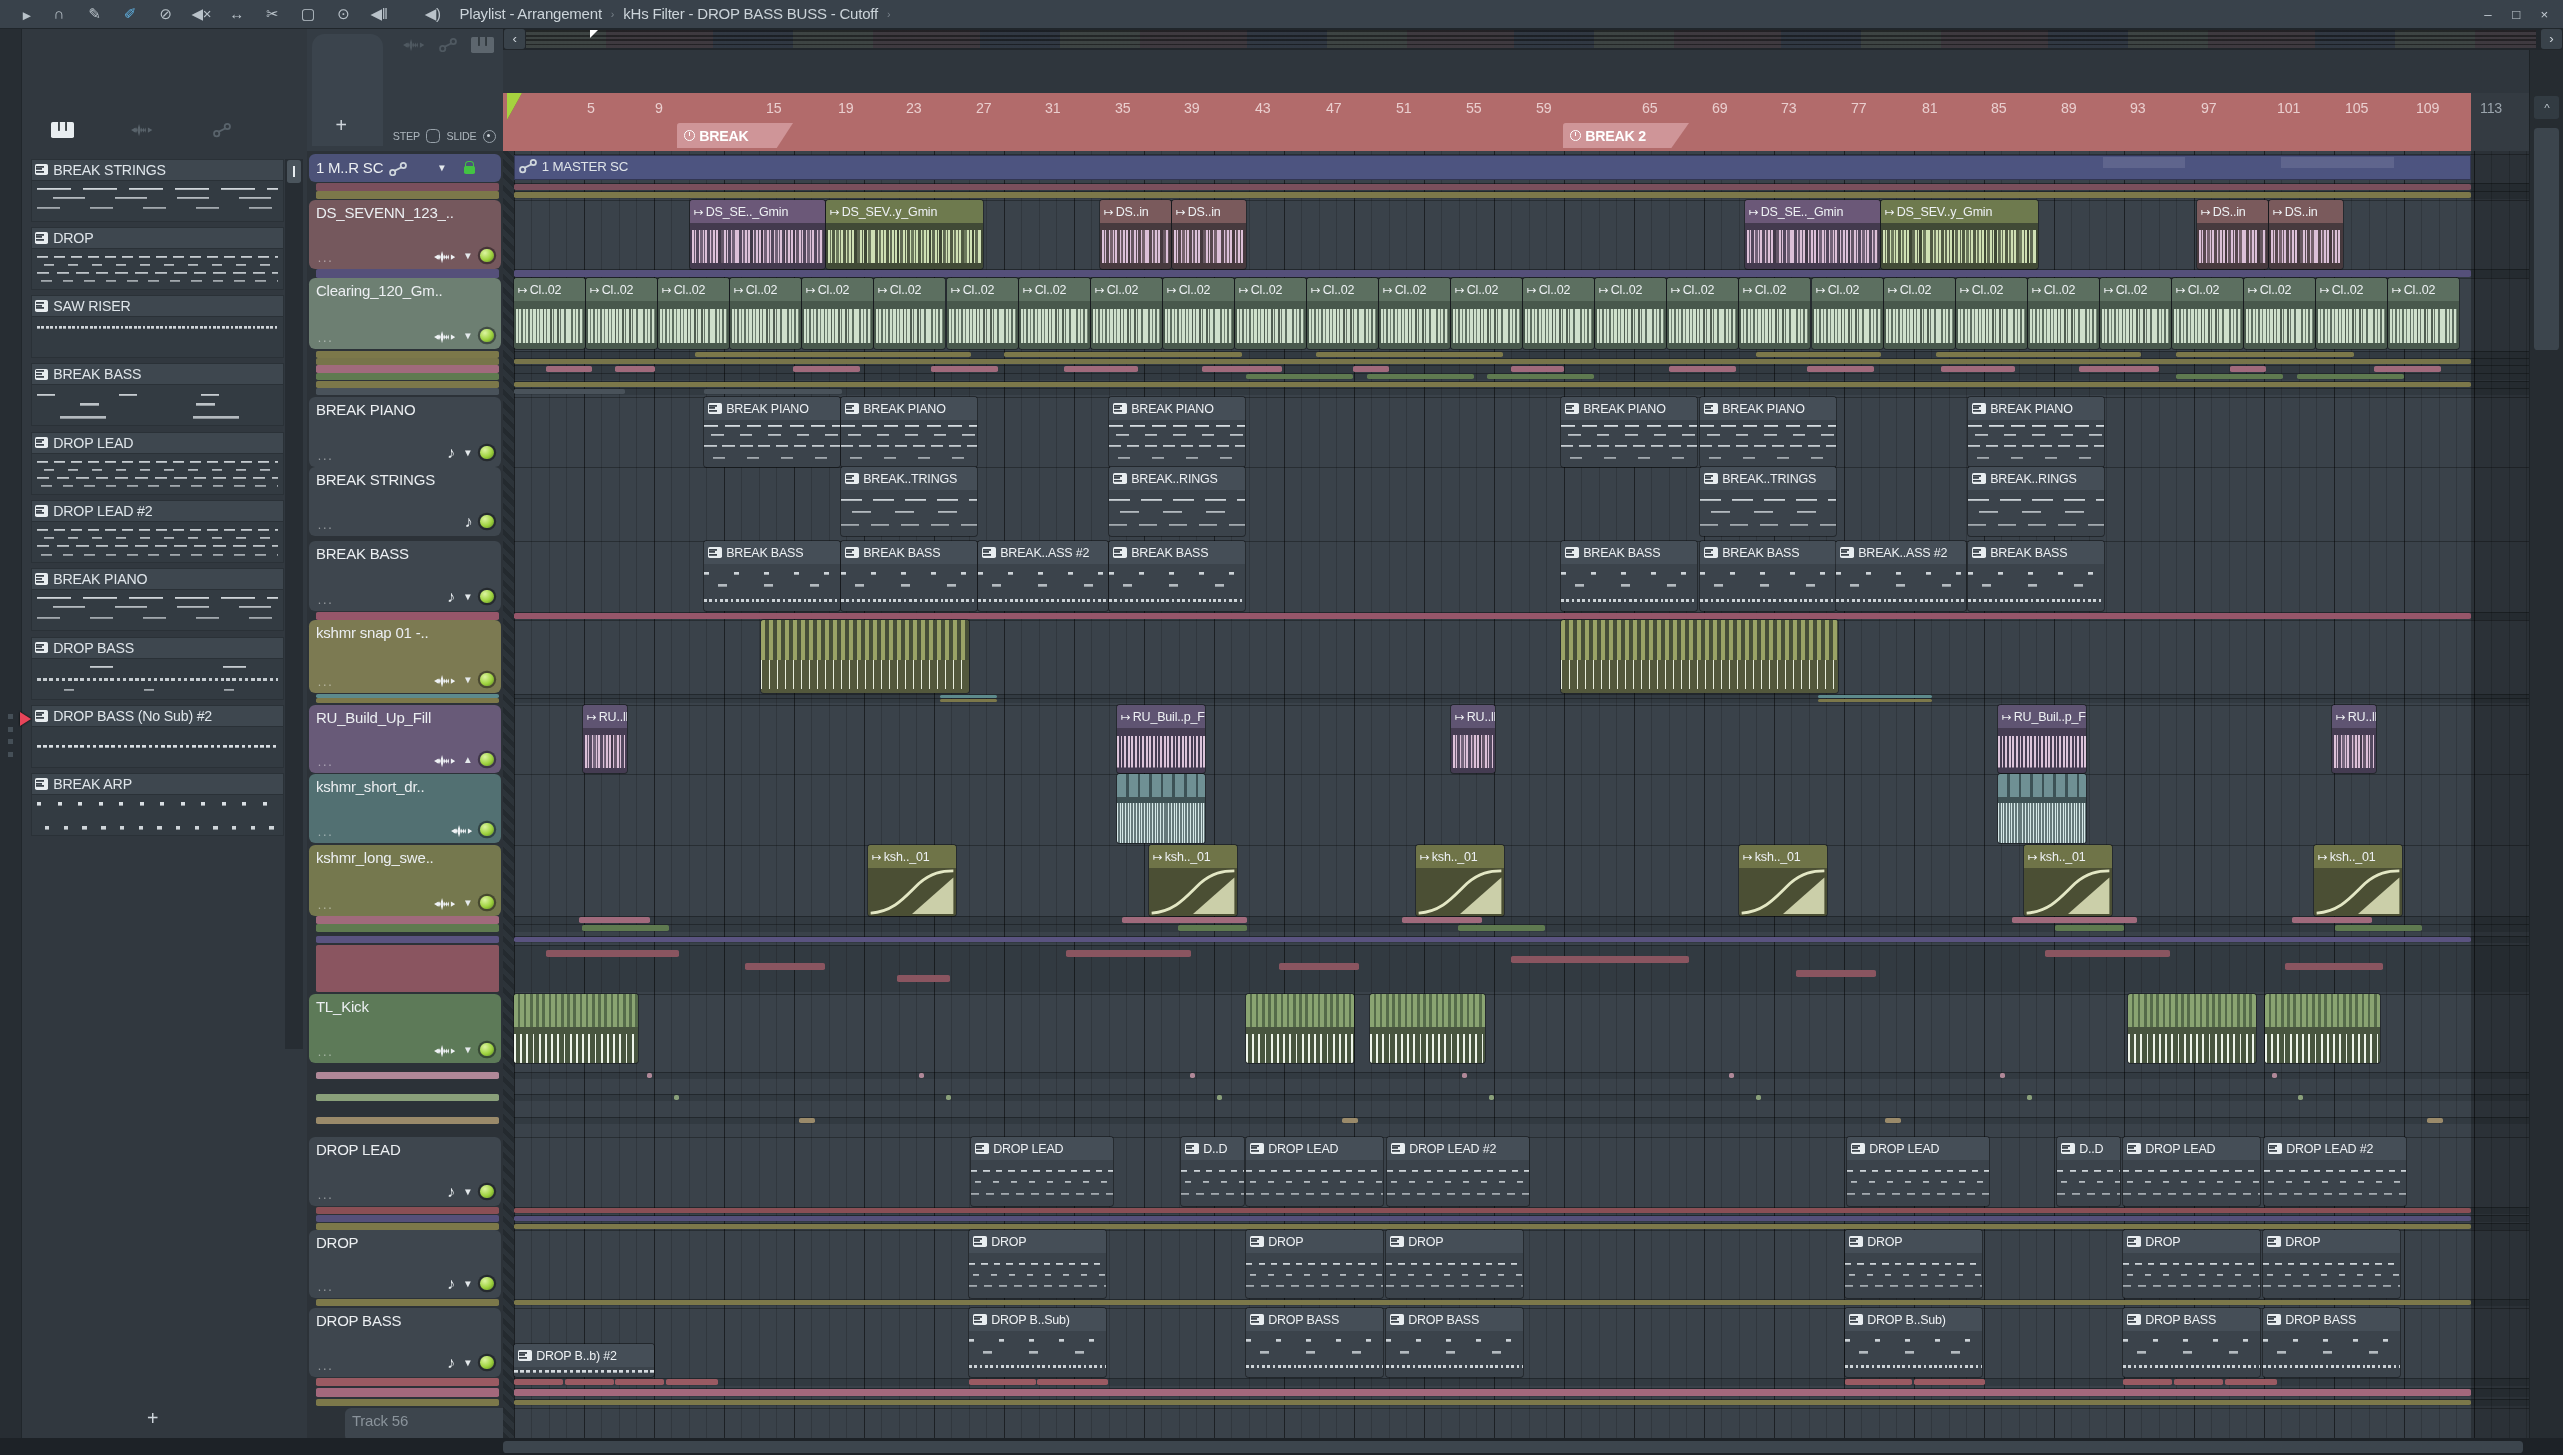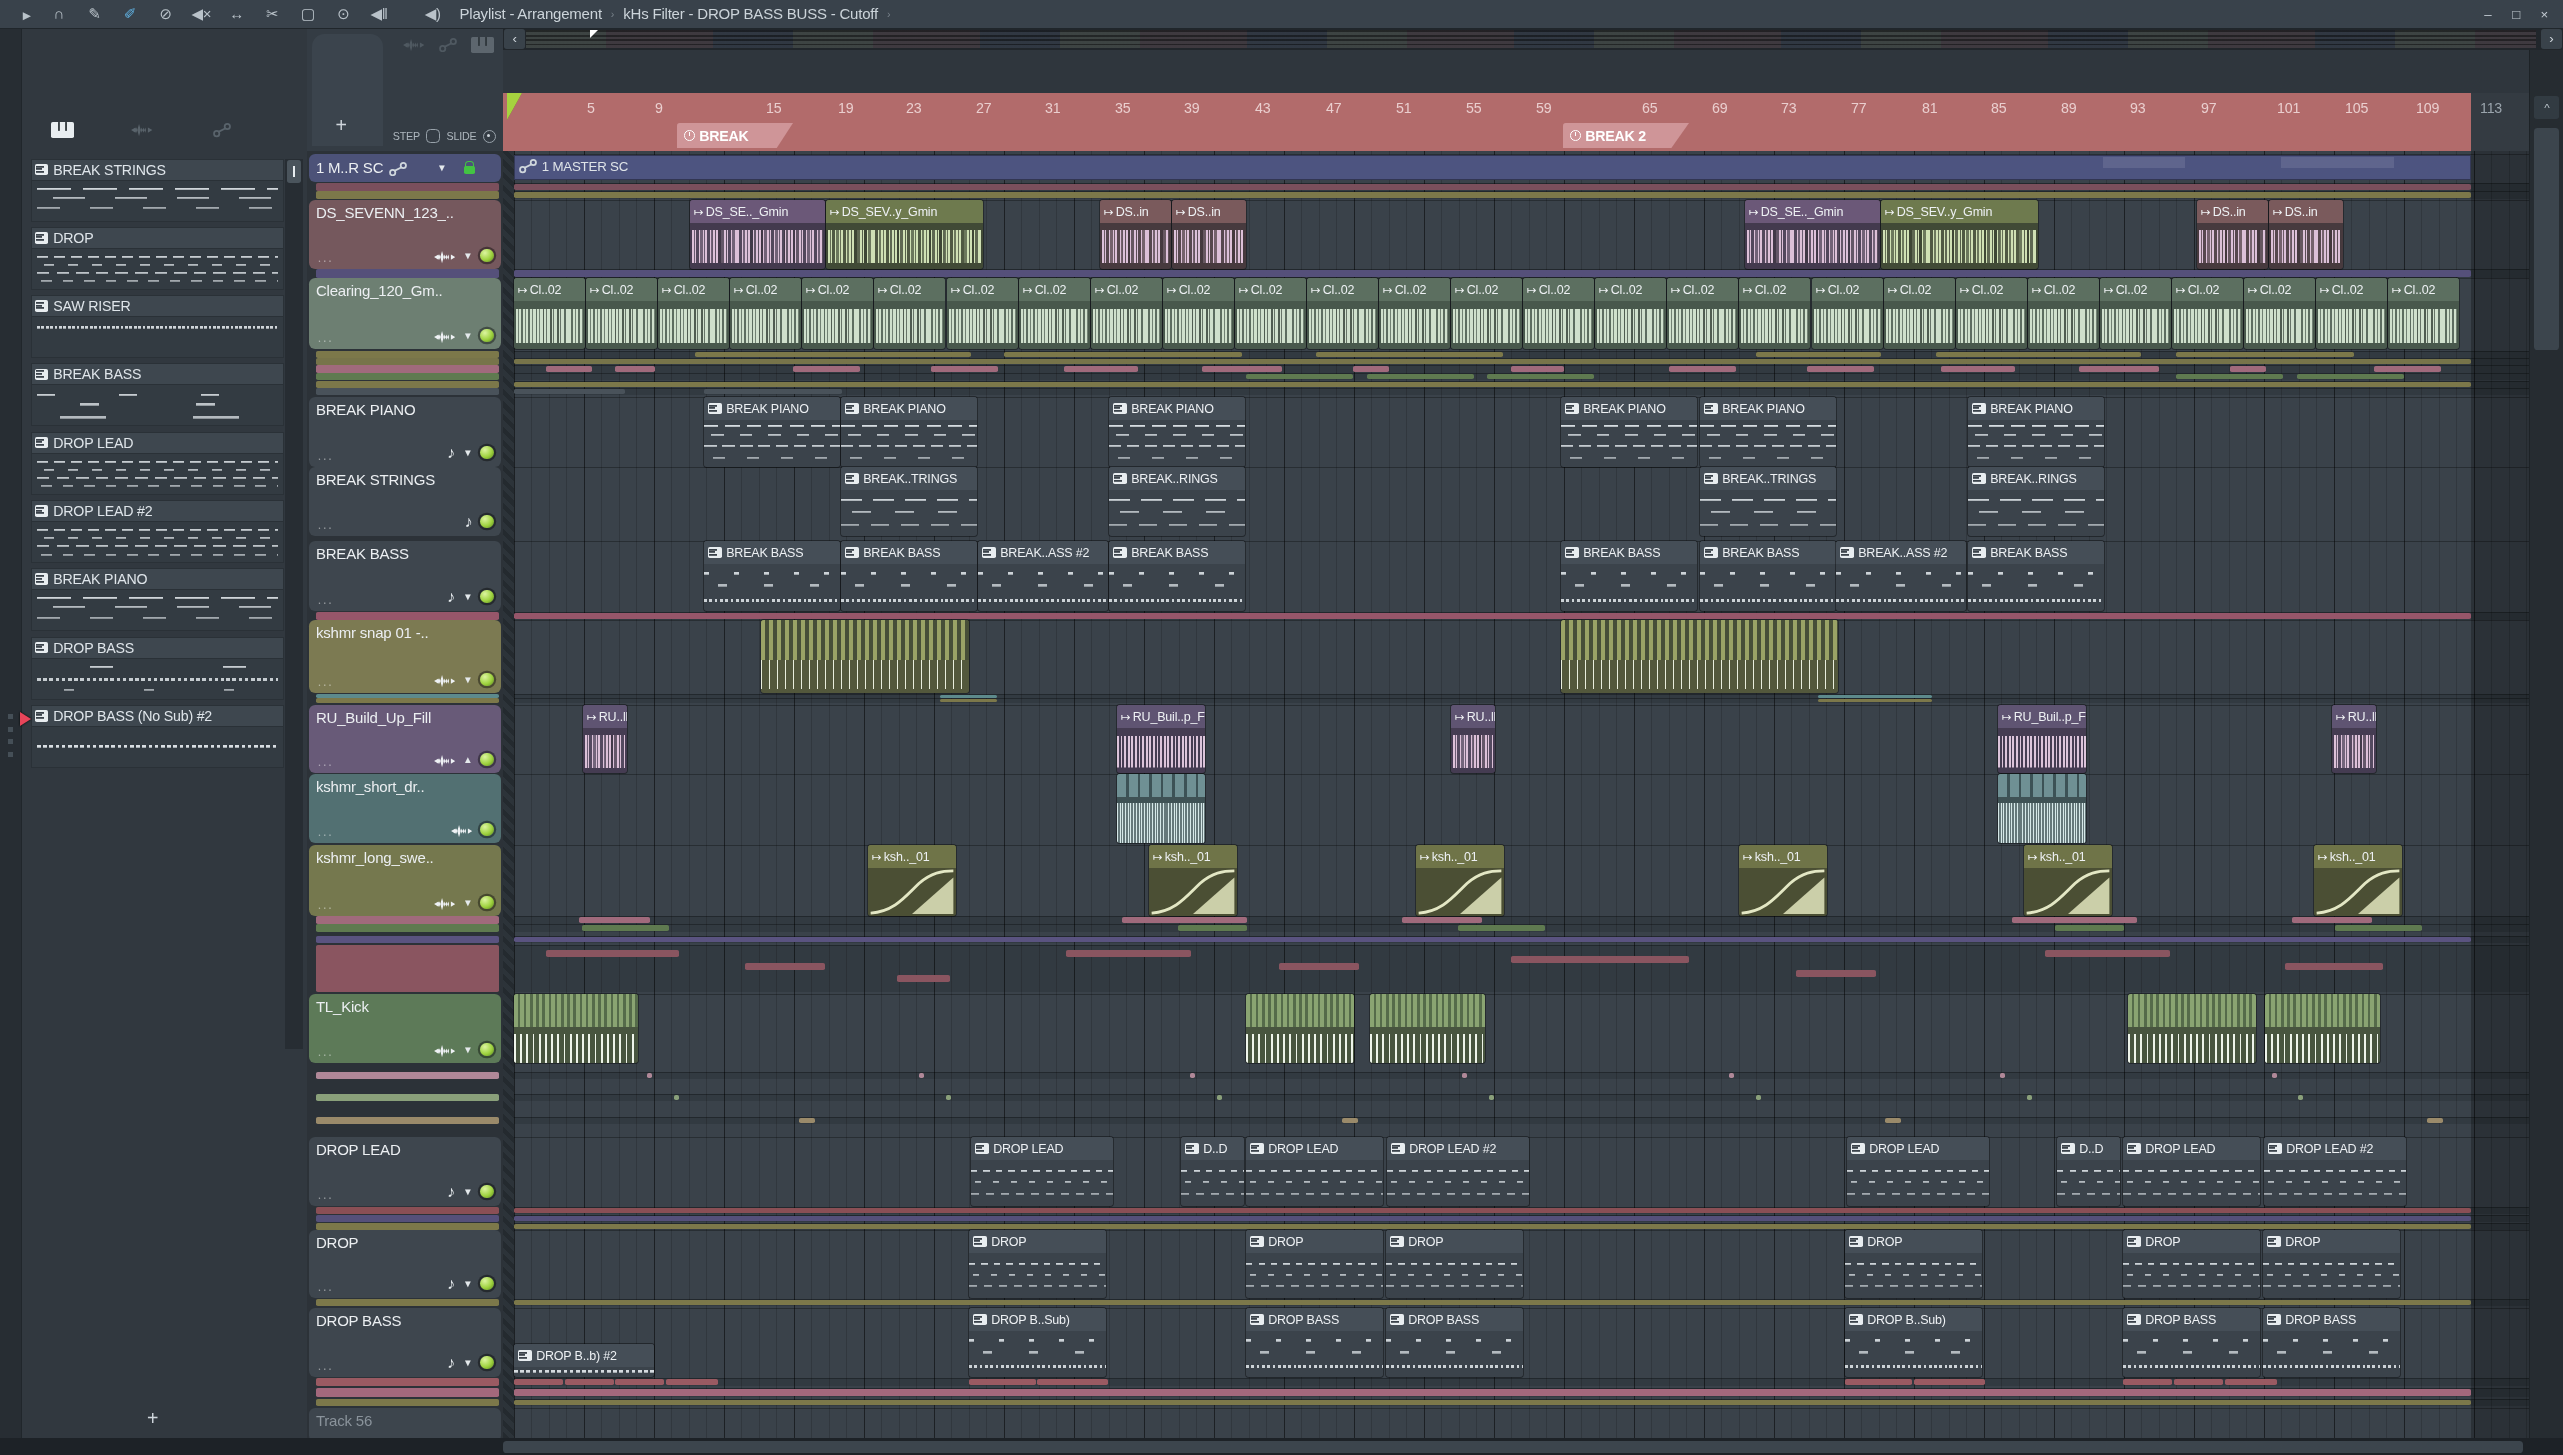--- a/index.html
+++ b/index.html
@@ -264,20 +264,29 @@
         <div class="pk-item">
           <div class="pk-head">
             <span class="pico"></span>
             <span>DROP BASS (No Sub) #2</span>
           </div>
           <div class="pk-prev">
             <div class="pv pv-dotline"></div>
           </div>
           <div class="playarrow"></div>
         </div>
+        <div class="pk-item">
+          <div class="pk-head">
+            <span class="pico"></span>
+            <span>BREAK ARP</span>
+          </div>
+          <div class="pk-prev">
+            <div class="pv pv-arp"></div>
+          </div>
+        </div>
       </div>
     <div class="pk-sb">
         <div class="h"></div>
       </div>
     <div class="pk-plus">+</div>
   </div>
 
   <div class="corner">
     <div class="tabshape"></div>
     <div class="plus">+</div>
@@ -479,21 +488,21 @@
         <div class="dots">...</div>
         <div class="ctr">
           <span class="note-ic">♪</span>
           <span class="arrow">▼</span>
           <span class="led"></span>
         </div>
       </div>
       <div class="hstrip" style="top: 1227px; height: 8px; background: rgb(154, 90, 98);"></div>
       <div class="hstrip" style="top: 1237px; height: 9px; background: rgb(163, 104, 124);"></div>
       <div class="hstrip" style="top: 1248px; height: 7.1px; background: rgb(124, 120, 74);"></div>
-      <div class="thead" style="top: 1257px; height: 34px; background: rgb(61, 69, 77);">
+      <div class="thead" style="top: 1257px; height: 34px; background: rgb(61, 69, 77); margin-left: 36px;">
         <div class="nm" style="color: rgb(138, 147, 155);">Track 56</div>
       </div>
     </div>
 
   <div class="navigator">
     <div class="nav-btn" style="left:0.9px">‹</div>
     <div class="nav-mini"></div>
     <div class="nav-flag"></div>
     <div class="nav-btn" style="right:0.9px">›</div>
   </div>

